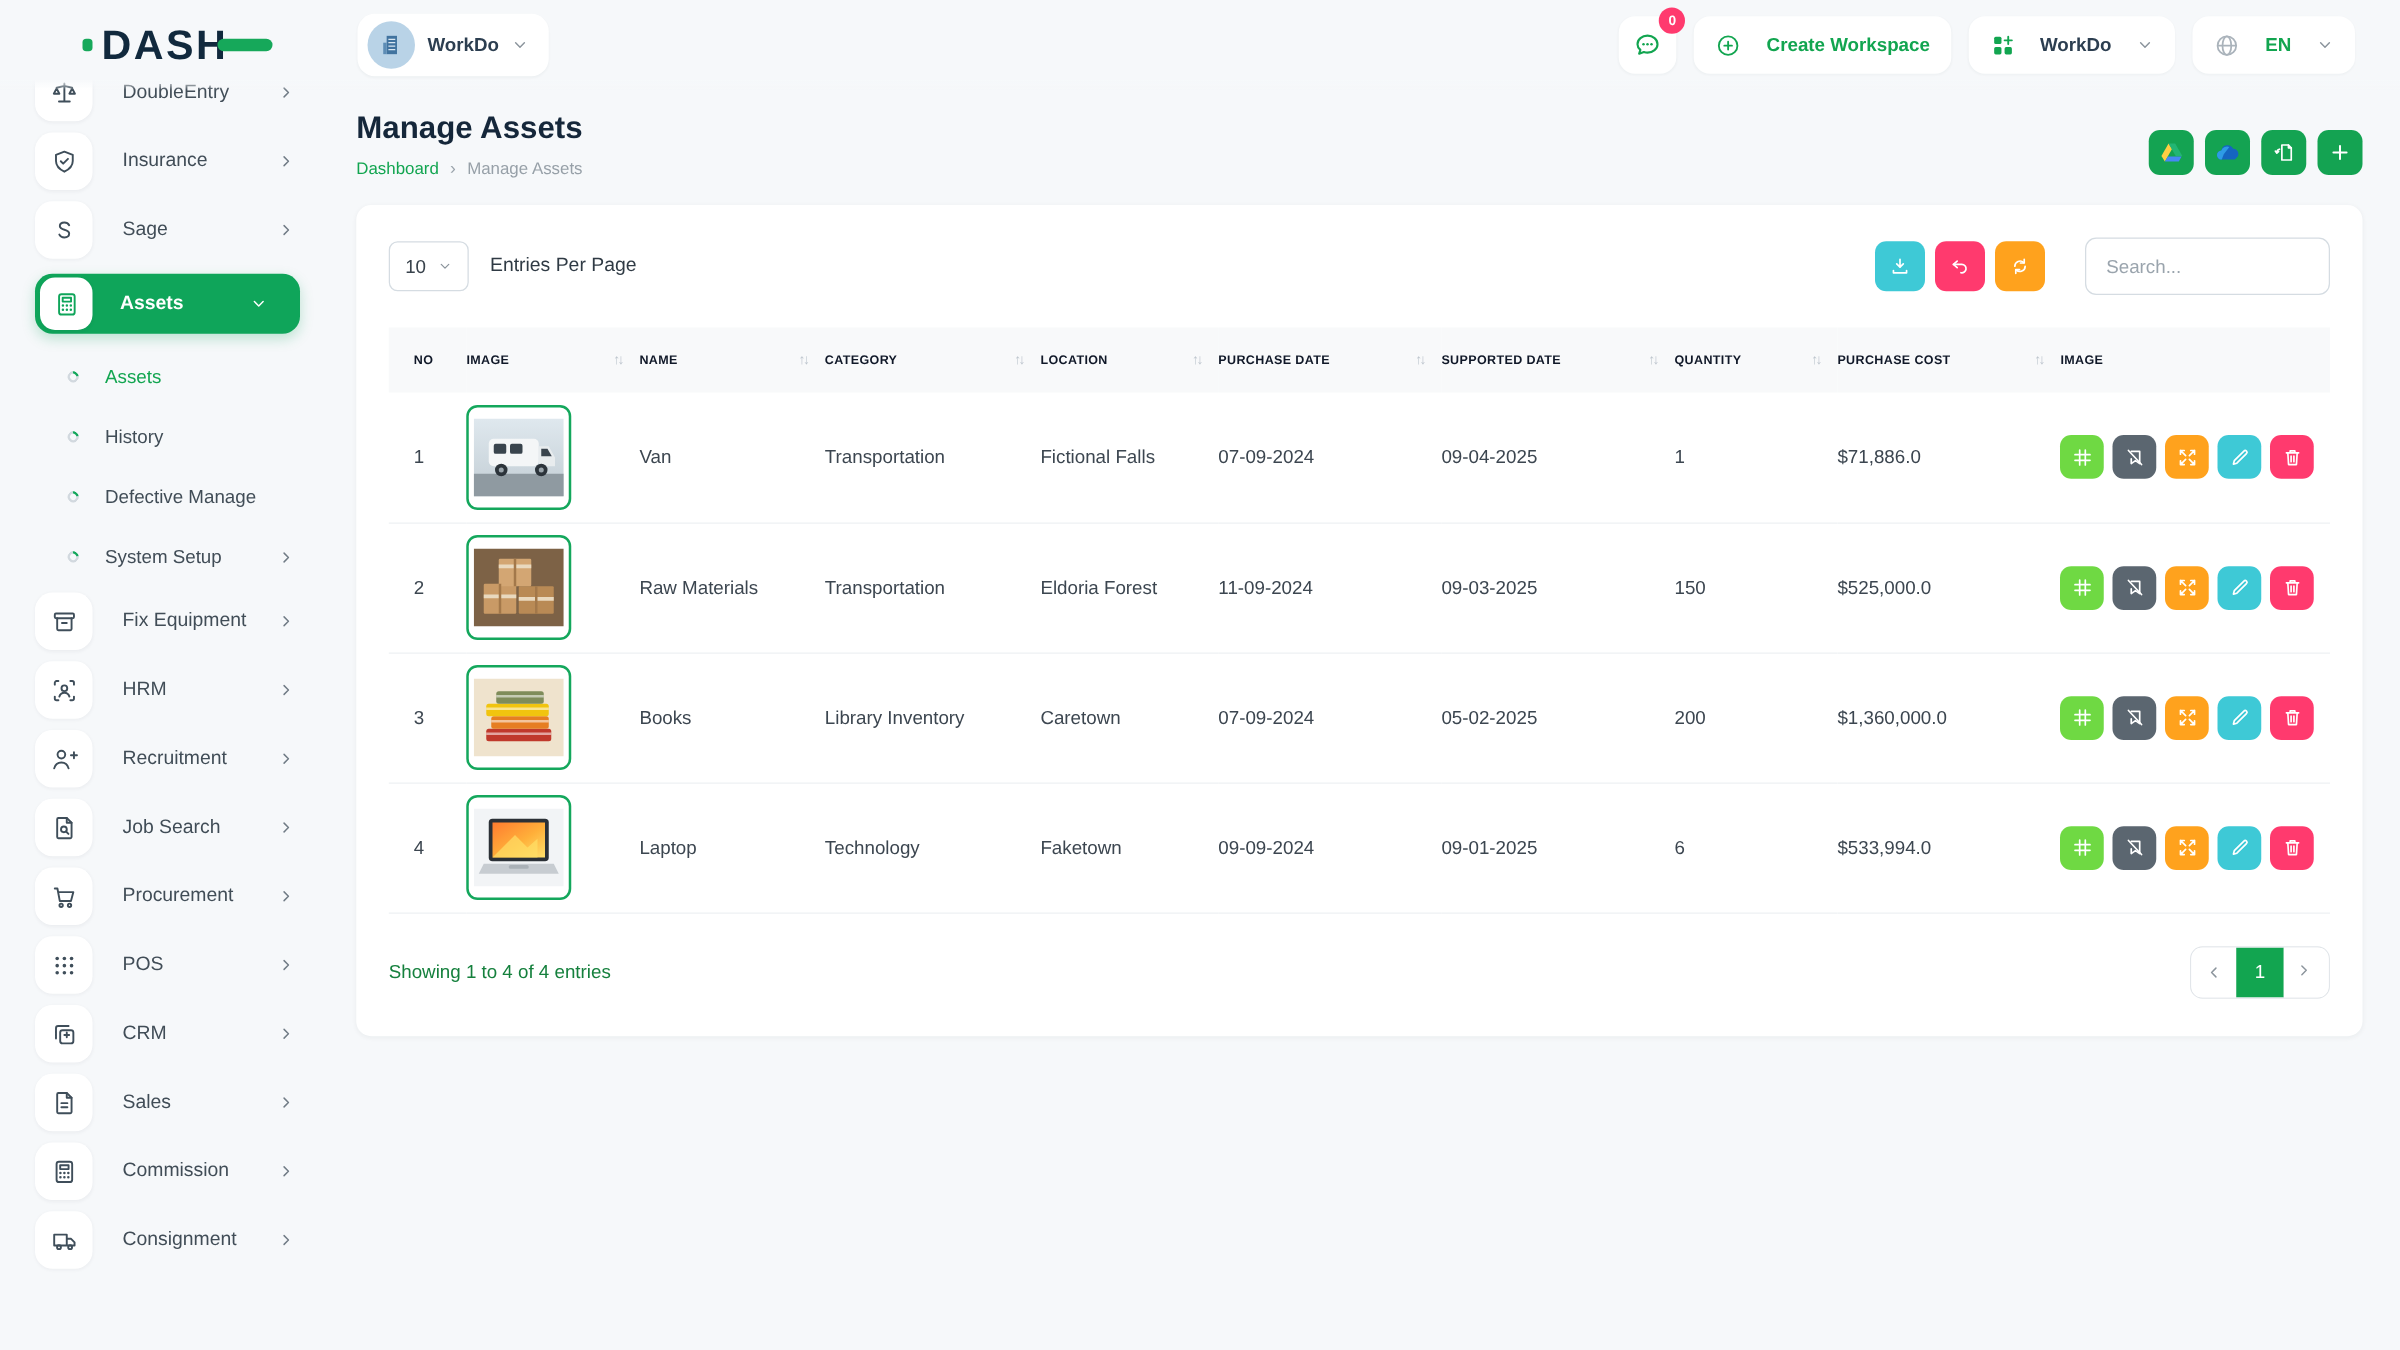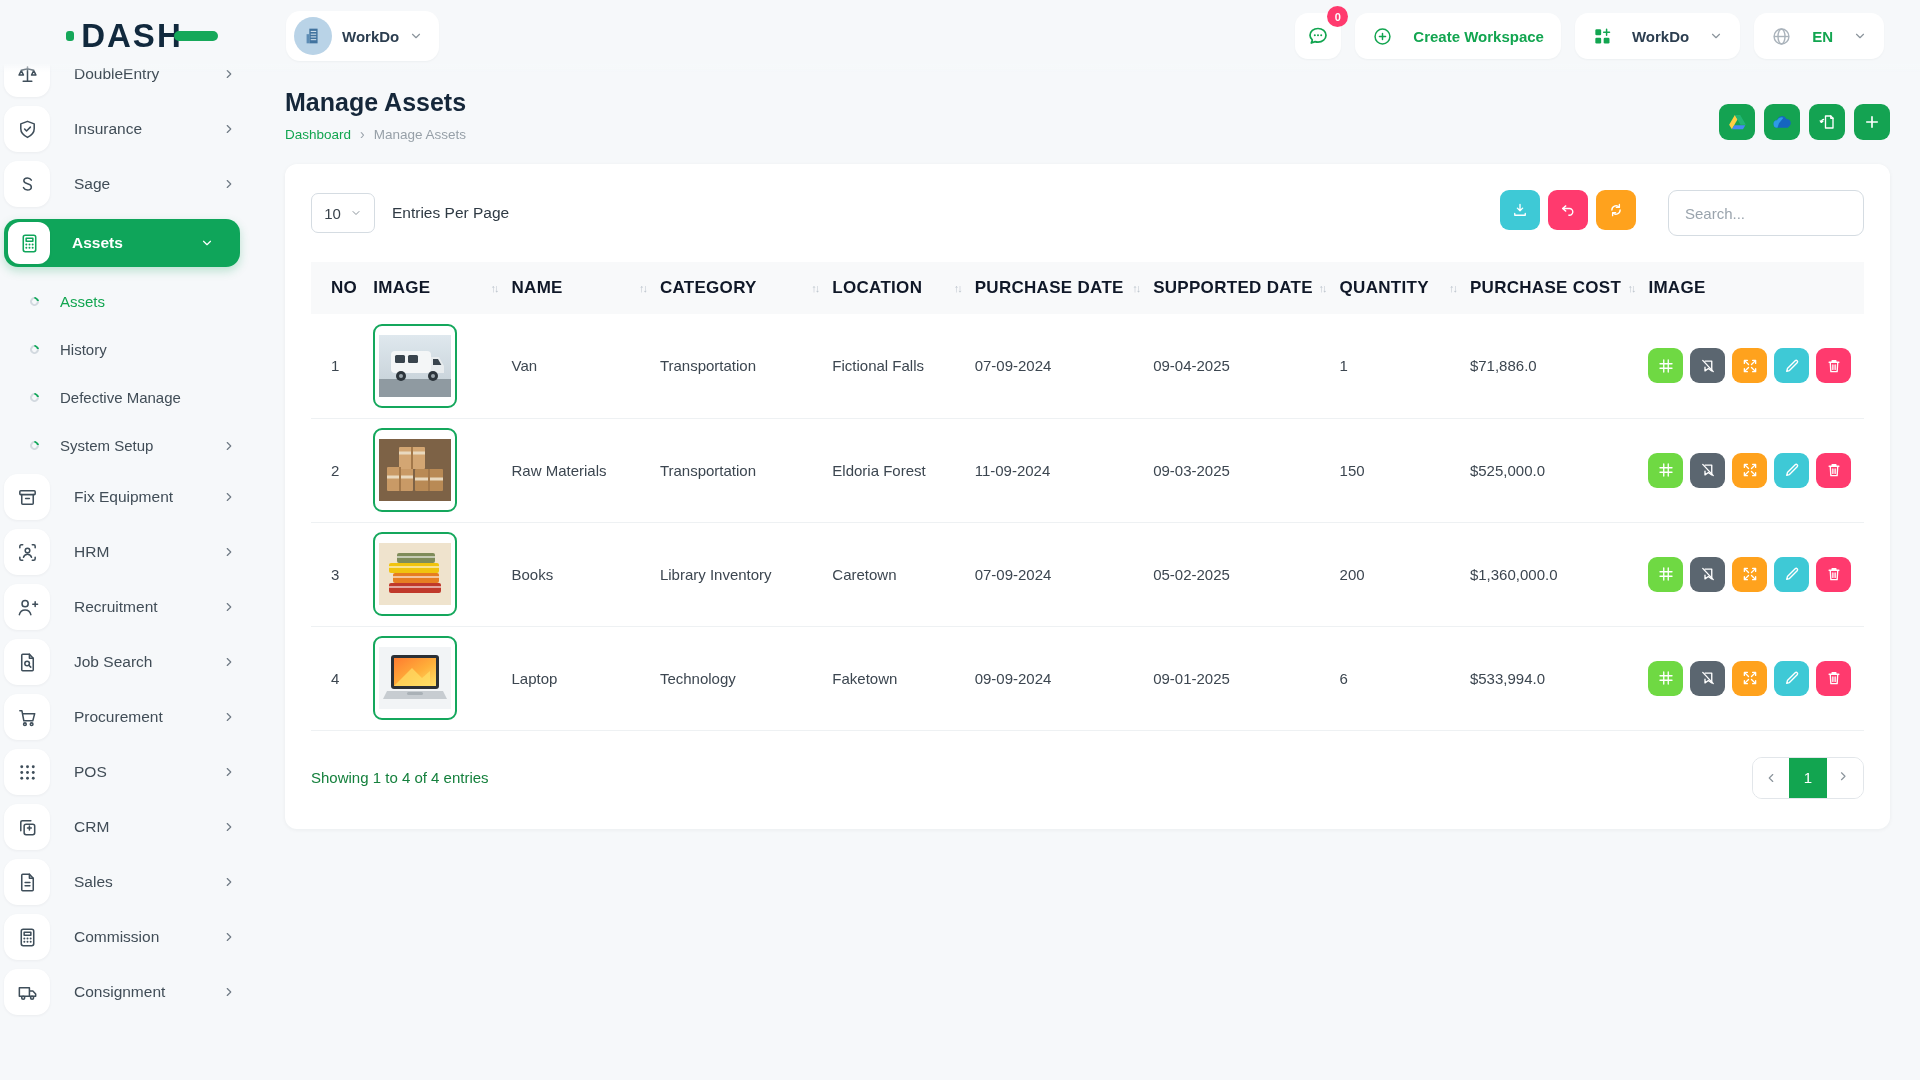--- a/index.html
+++ b/index.html
@@ -22,21 +22,21 @@
   .icon-pill { position:relative; width:46px; height:46px; background:#fff; border-radius:13px;
     display:flex; align-items:center; justify-content:center; cursor:pointer; box-shadow:0 1px 2px rgba(30,40,50,.04); }
   .badge { position:absolute; top:-7px; right:-7px; min-width:21px; height:21px; border-radius:50%;
     background:#ff3a6e; color:#fff; font-size:11px; font-weight:700; display:flex; align-items:center; justify-content:center; }
   .text-pill { height:46px; background:#fff; border-radius:13px; display:flex; align-items:center;
     gap:20px; padding:0 17px; cursor:pointer; font-size:15px; font-weight:700; color:#2c3e50;
     box-shadow:0 1px 2px rgba(30,40,50,.04); }
   .green-text { color:#12a550; }
 
   
-  .sidebar { position:fixed; top:54px; left:0; width:262px; bottom:0; padding-left:4px; z-index:10; overflow:hidden; }
+  .sidebar { position:fixed; top:54px; left:0; width:262px; bottom:0; padding-left:28px; z-index:10; overflow:hidden; }
   .side-item { height:40px; margin-bottom:15px; display:flex; align-items:center; cursor:pointer; }
   .side-icon { width:46px; height:46px; min-width:46px; background:#fff; border-radius:14px;
     display:flex; align-items:center; justify-content:center; box-shadow:0 1px 3px rgba(30,40,50,.05); }
   .side-label { margin-left:24px; font-size:15.5px; font-weight:500; color:#414d57; line-height:1.25; }
   .side-chev { margin-left:auto; margin-right:26px; display:flex; }
   .side-item.active-pill { height:48px; margin-bottom:18px; background:#0fa55a; border-radius:14px;
     margin-right:22px; padding-left:4px; box-shadow:0 4px 10px rgba(15,165,90,.25); }
   .side-item.active-pill .side-icon { width:42px; height:42px; min-width:42px; border-radius:12px; }
   .side-item.active-pill .side-label { color:#fff; font-weight:700; margin-left:22px; }
   .side-item.tall { height:56px; }
@@ -64,31 +64,31 @@
   .pa-btn { width:36px; height:36px; border:none; border-radius:9px; background:#14a352; cursor:pointer;
     display:flex; align-items:center; justify-content:center; }
 
   
   .card { margin-top:22px; background:#fff; border-radius:12px; padding:26px 26px 30px 26px;
     box-shadow:0 1px 4px rgba(25,35,45,.05); }
   .controls { display:flex; align-items:center; }
   .select-box { width:64px; height:40px; border:1px solid #d5dce2; border-radius:7px; background:#fff;
     display:flex; align-items:center; justify-content:center; gap:9px; font-size:15px; color:#39434c; cursor:pointer; }
   .entries-label { margin-left:17px; font-size:15.5px; color:#2f3a44; }
-  .controls-right { margin-left:auto; display:flex; align-items:flex-start; gap:8px; }
+  .controls-right { margin-left:auto; display:flex; align-items:center; gap:8px; }
   .tool-btn { width:40px; height:40px; border:none; border-radius:9px; cursor:pointer;
     display:flex; align-items:center; justify-content:center; }
   .tool-btn.cyan { background:#3ec9d6; } .tool-btn.pink { background:#ff3a6e; } .tool-btn.orange { background:#ffa21d; }
   .search-input { margin-left:24px; width:196px; height:46px; border:1px solid #d5dce2; border-radius:9px;
     padding:0 16px; font-size:15px; color:#39434c; outline:none; font-family:"Liberation Sans",sans-serif; }
   .search-input::placeholder { color:#9aa4ad; }
 
   
   table { width:100%; border-collapse:collapse; table-layout:fixed; margin-top:26px; }
-  thead th { background:#f8f9fa; height:52px; font-size:17px; font-weight:700; color:#101828;
+  thead th { background:#f8f9fa; height:52px; font-size:10px; font-weight:700; color:#101828;
     letter-spacing:.3px; text-align:left; padding:0 10px 0 0; cursor:pointer; }
   thead th .th-inner { display:flex; align-items:center; justify-content:space-between; }
   th.first, td.first { padding-left:20px; }
   .sort-icon { color:#bdc5cd; font-size:11px; letter-spacing:-2px; margin-right:4px; }
   .sort-icon::after { content:"\2191\2193"; }
   tbody td { height:104px; border-bottom:1px solid #eef1f3; font-size:15px; color:#3c4650; vertical-align:middle; padding-right:10px; }
   .img-box { width:84px; height:84px; border:2px solid #14a75c; border-radius:9px; background:#fff;
     padding:4px; display:flex; align-items:center; justify-content:center; cursor:pointer; }
   .img-box svg { width:100%; height:100%; border-radius:4px; }
   .row-actions { display:flex; gap:7px; }

